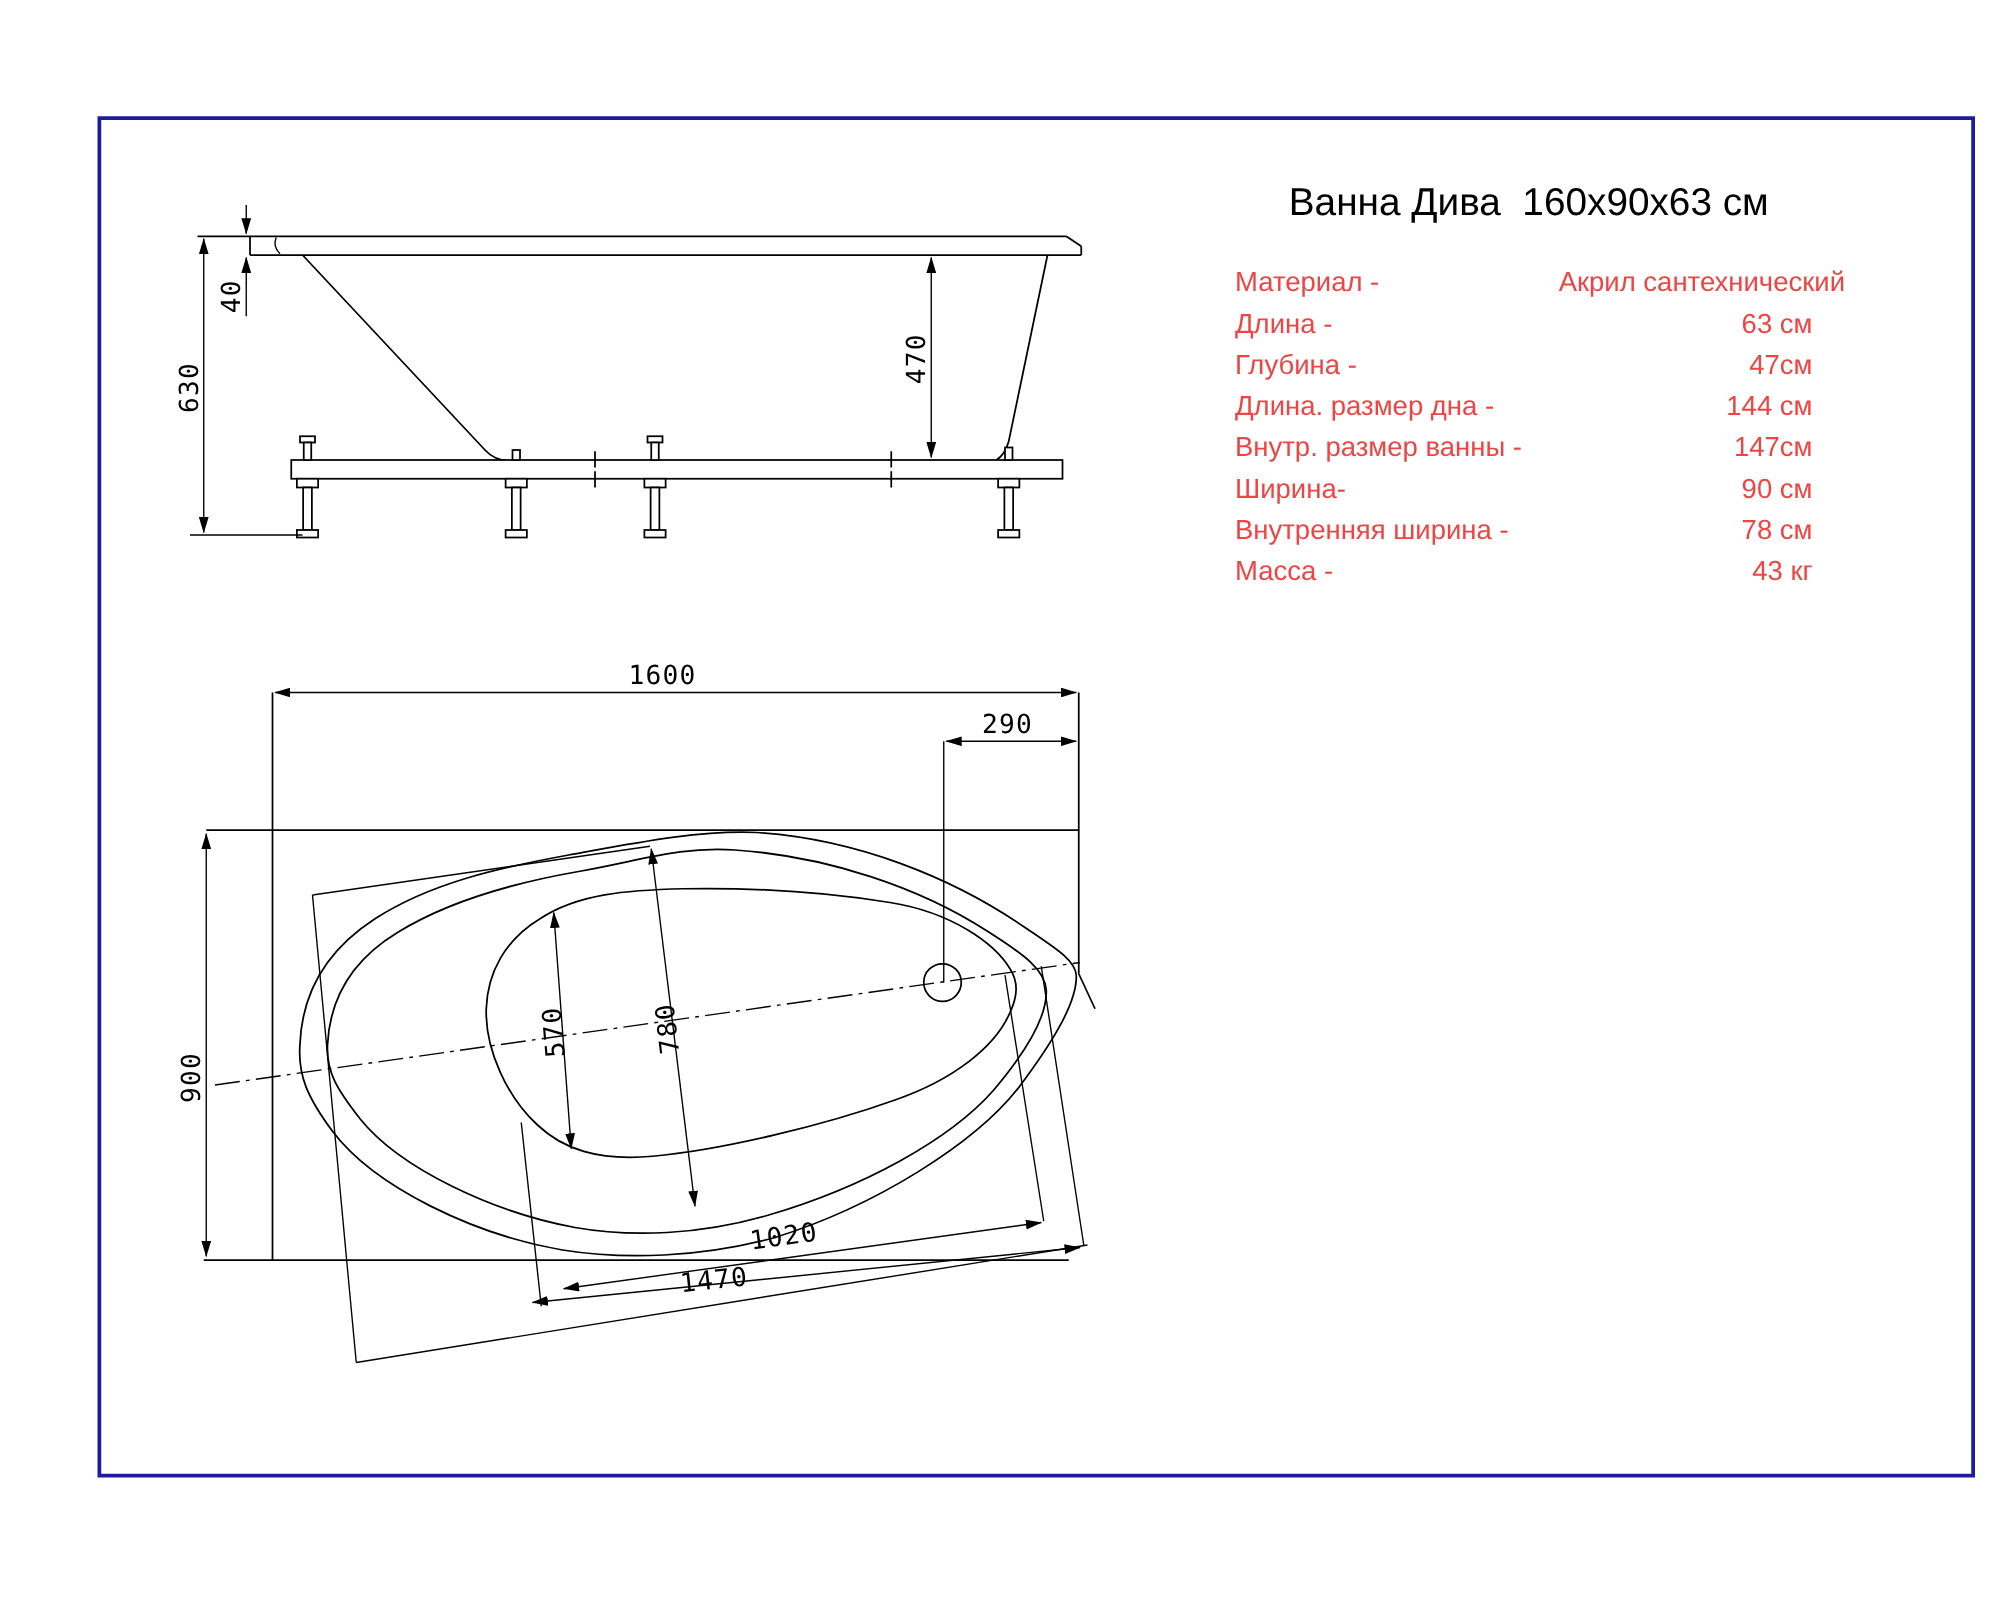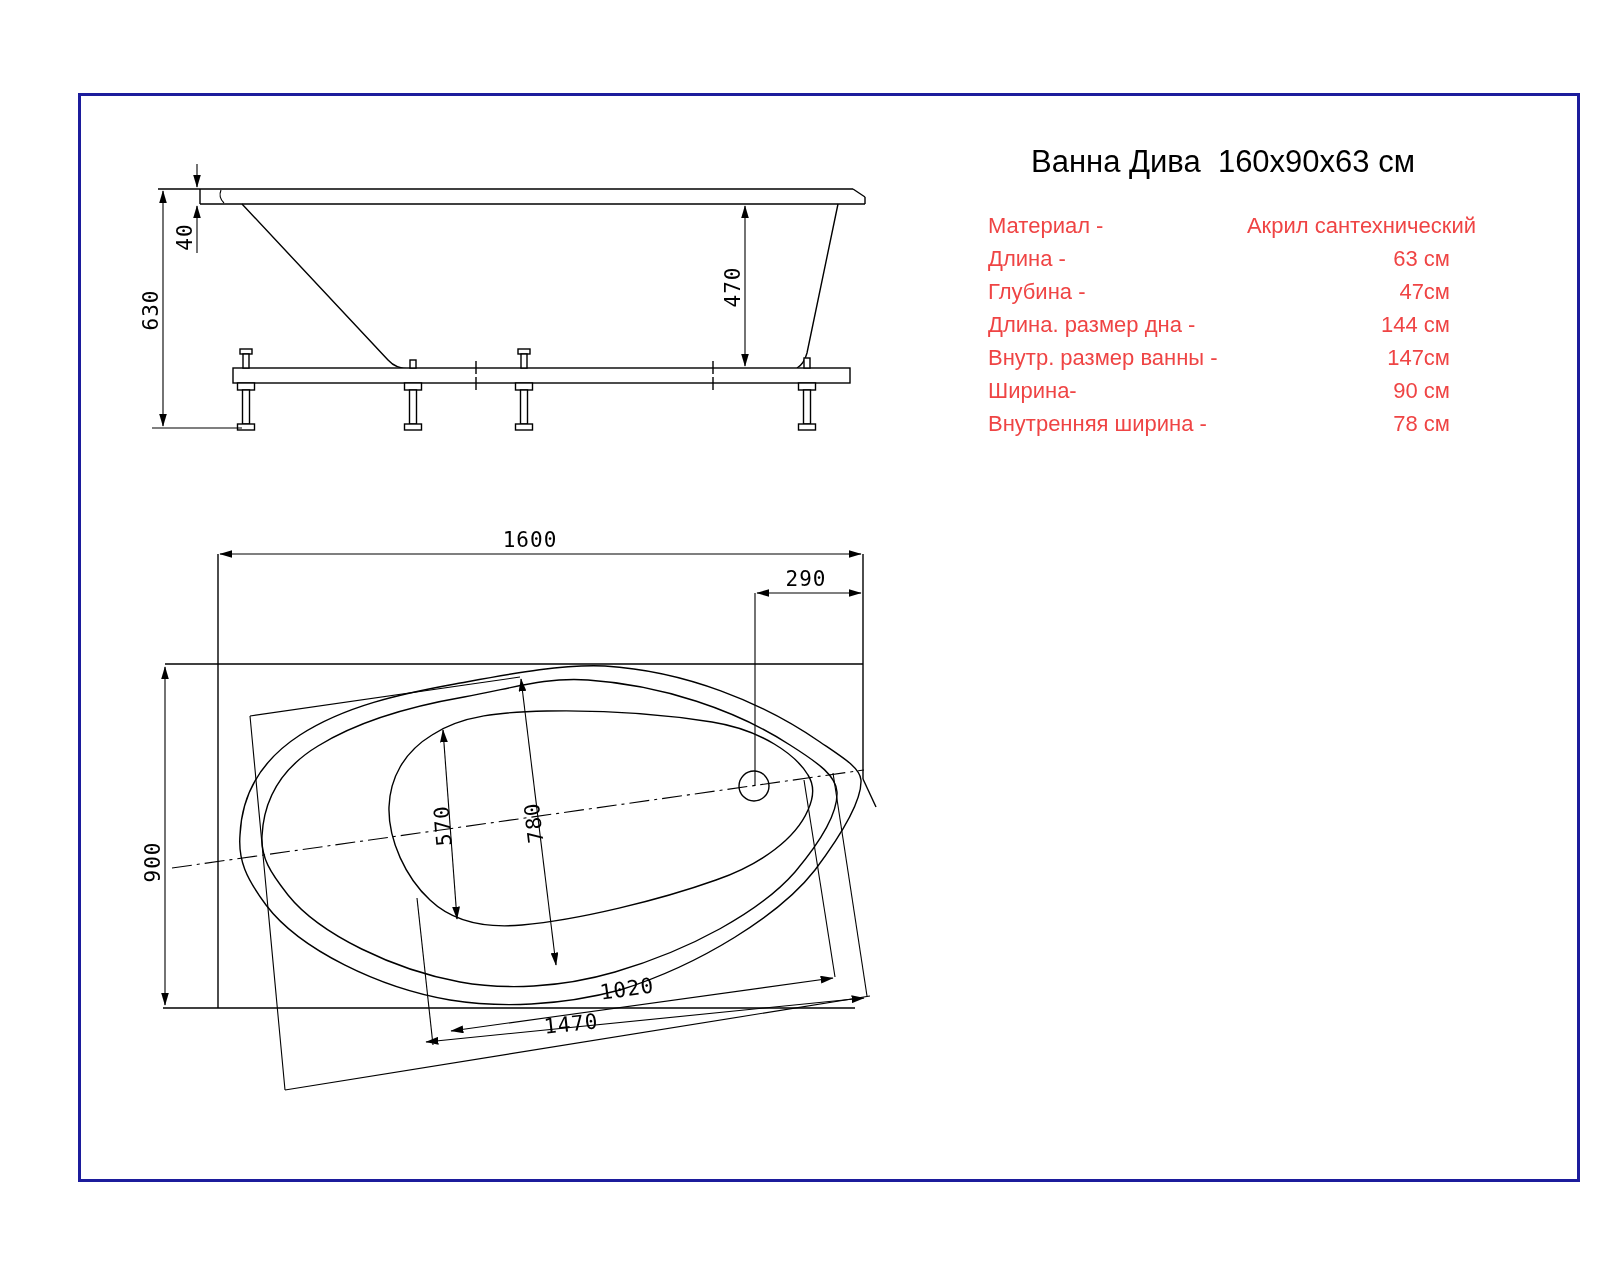--- a/index.html
+++ b/index.html
@@ -207,15 +207,19 @@
       <span class="spec-value">147см</span>
     </div>
     <div class="spec-row">
       <span class="spec-label">Ширина-</span>
       <span class="spec-value">90 см</span>
     </div>
     <div class="spec-row">
       <span class="spec-label">Внутренняя ширина -</span>
       <span class="spec-value">78 см</span>
     </div>
+    <div class="spec-row">
+      <span class="spec-label">Масса -</span>
+      <span class="spec-value">43 кг</span>
+    </div>
   </div>
 
 </div>
 
 </body></html>

